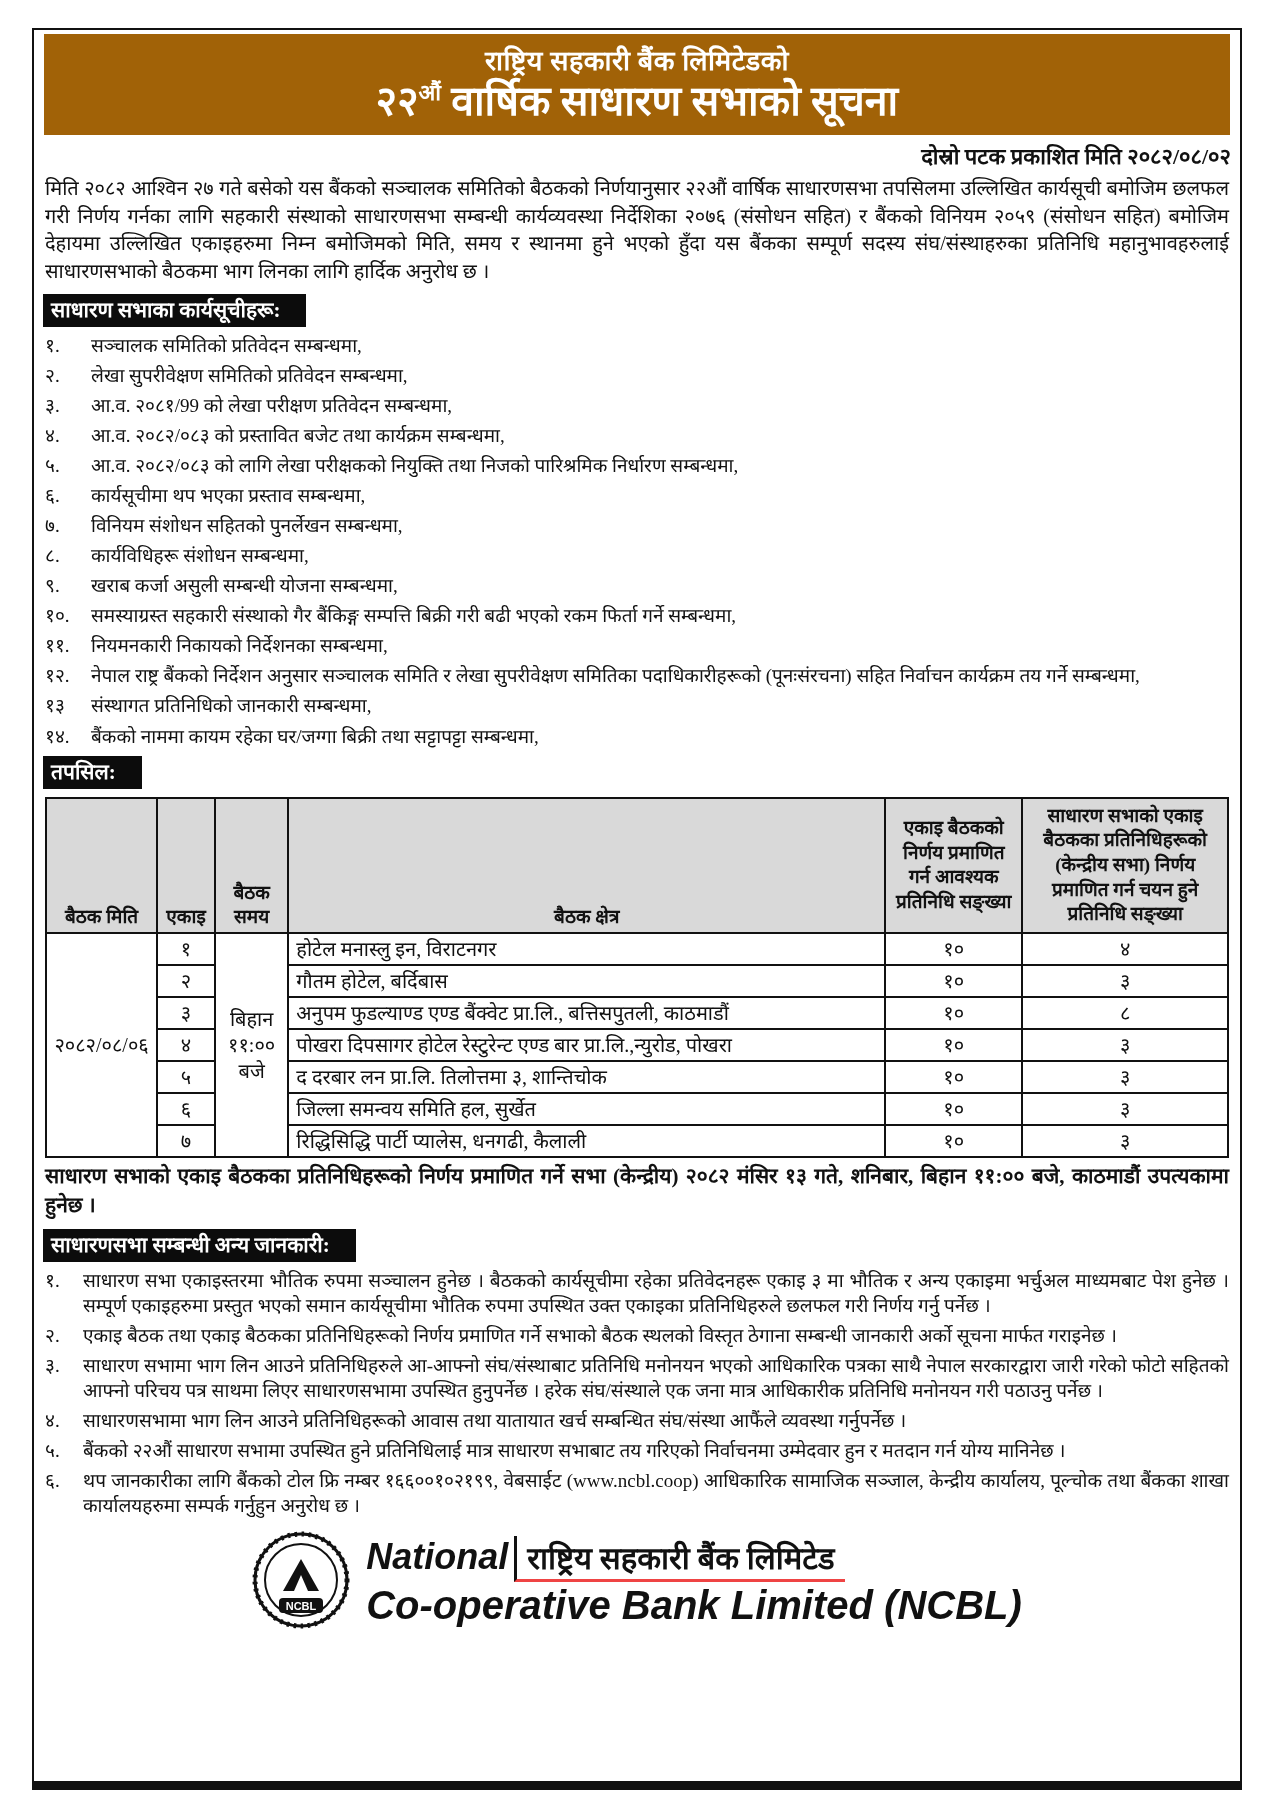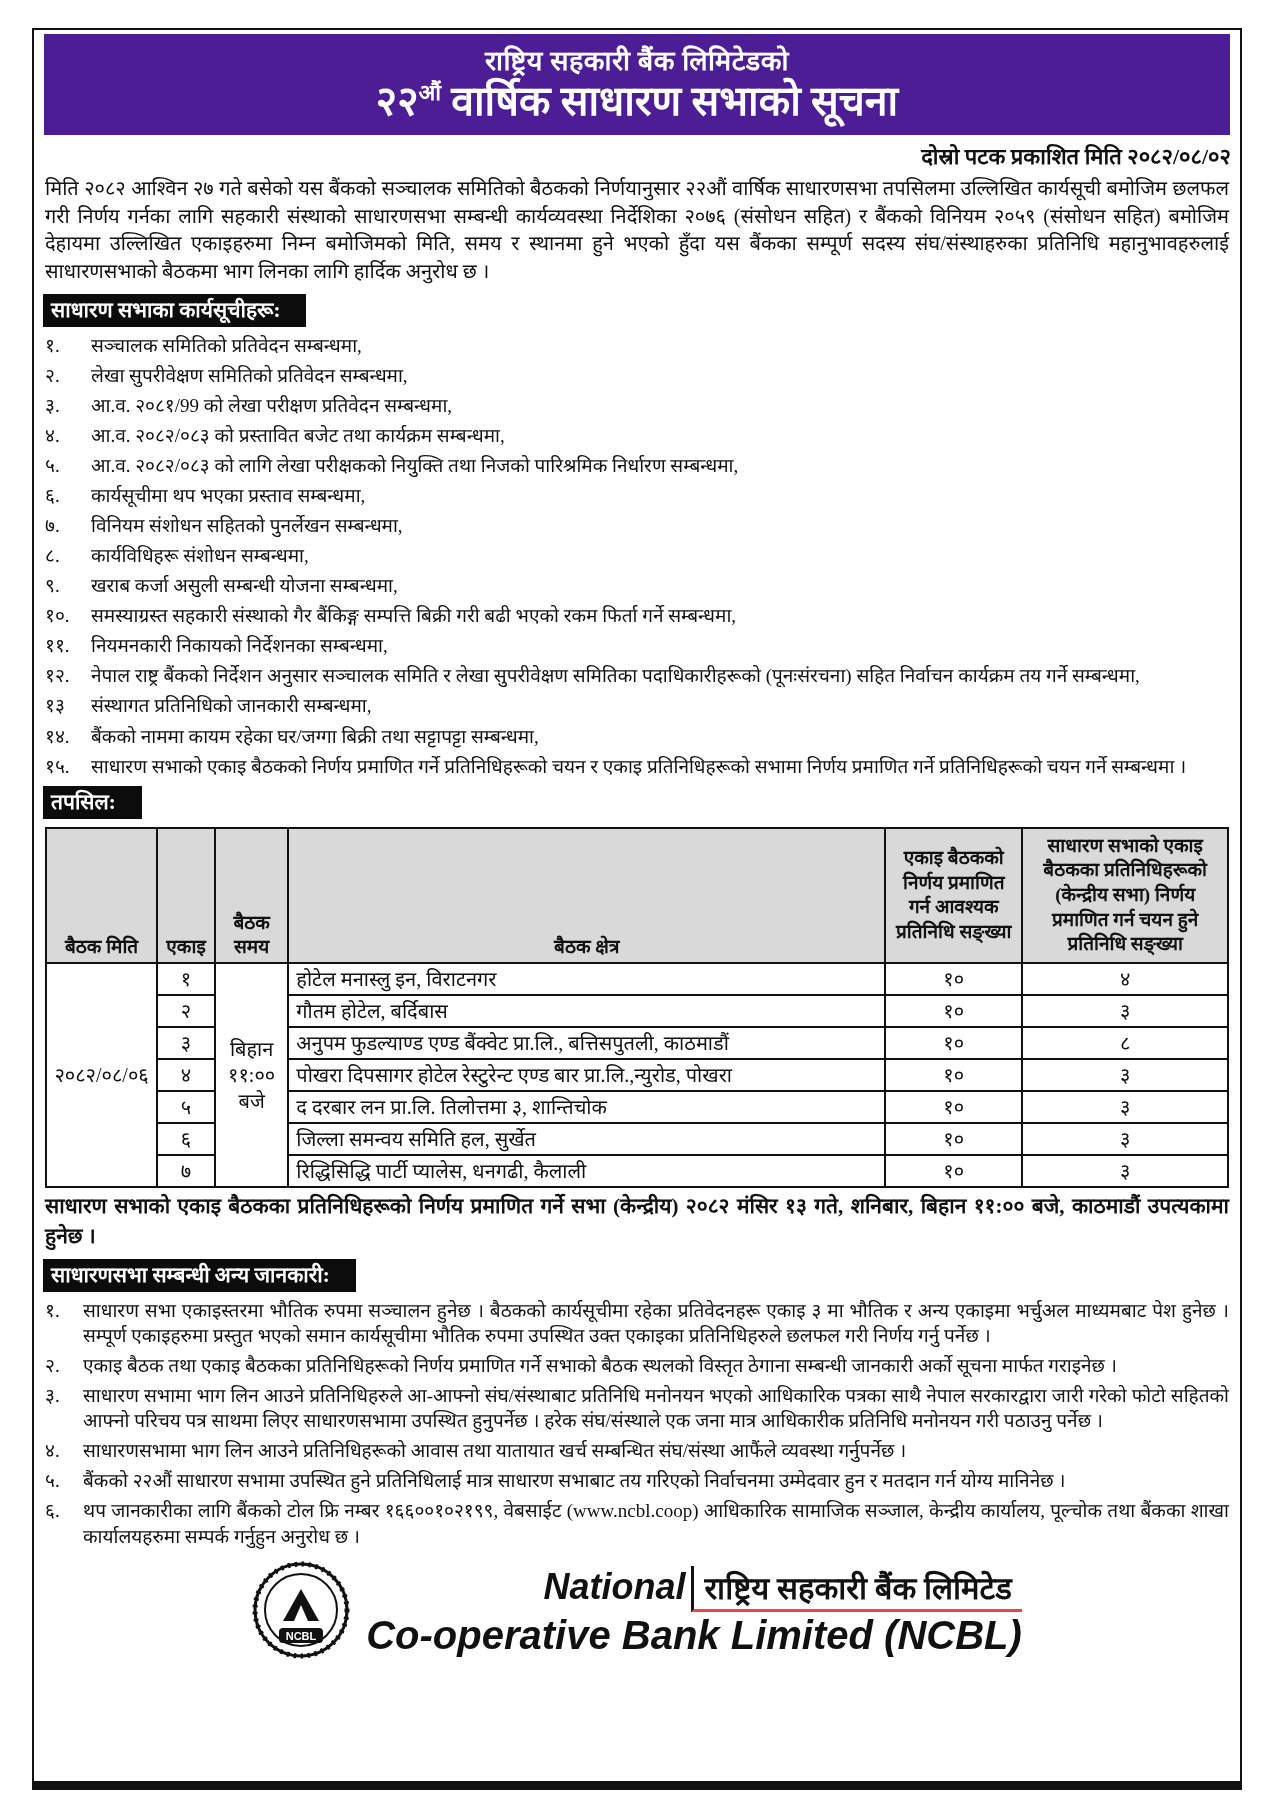--- a/index.html
+++ b/index.html
@@ -8,21 +8,21 @@
     width:1274px; height:1800px; position:relative;
     font-family:"Liberation Serif","DejaVu Serif",serif;
     color:#111; background:#fff;
   }
   .page-frame {
     position:absolute; left:32px; top:28px; width:1210px; height:1762px;
     border:2px solid #111; border-bottom:9px solid #111;
     background:#fff; padding:0 9px; overflow:hidden;
   }
   .banner {
-    background:#4c1d95; color:#fff; text-align:center;
+    background:#a16207; color:#fff; text-align:center;
     margin:4px 1px 5px; padding:7px 0 10px;
   }
   .banner-line1 { font-size:27px; font-weight:bold; letter-spacing:.5px; }
   .banner-line2 { font-size:41px; font-weight:bold; line-height:1.15; }
   .banner-line2 sup { font-size:22px; vertical-align:super; }
   .publish-line { text-align:right; font-weight:bold; font-size:22px; margin:2px 0 5px; }
   .intro { font-size:20px; line-height:1.38; text-align:justify; margin:0 2px 6px; }
   .black-label {
     display:inline-block; background:#0c0c0c; color:#fff; font-weight:bold;
     font-size:21px; padding:1px 26px 4px 8px; margin:2px 0 6px;
@@ -39,21 +39,21 @@
   }
   .tapsil-table th.th-low { vertical-align:bottom; padding-bottom:2px; }
   .tapsil-table td { font-size:20px; padding:2px 7px; line-height:1.3; }
   .c-date, .c-unit, .c-time, .c-num { text-align:center; vertical-align:middle; }
   .c-venue { text-align:left; }
   .col-date { width:9.4%; } .col-unit { width:4.9%; } .col-time { width:6.2%; }
   .col-venue { width:50.5%; } .col-req { width:11.6%; } .col-sel { width:17.4%; }
   .central-note { font-weight:bold; font-size:21px; line-height:1.4; margin:2px 2px 6px; text-align:justify; }
   .footer { display:flex; justify-content:center; align-items:center; gap:16px; margin-top:12px; }
   .footer-logo { flex:0 0 auto; }
-  .footer-name-row { display:flex; align-items:baseline;justify-content:flex-end; }
+  .footer-name-row { display:flex; align-items:baseline; }
   .f-national {
     font-family:"Liberation Sans","DejaVu Sans",sans-serif;
     font-style:italic; font-weight:bold; font-size:36px;
   }
   .f-np {
     font-weight:bold; font-size:31px; margin-left:6px; padding:0 10px 1px 10px;
     border-left:3px solid #111; border-bottom:3px solid #ef4444;
   }
   .f-en2 {
     font-family:"Liberation Sans","DejaVu Sans",sans-serif;
@@ -142,24 +142,20 @@
       <div class="list-item">
         <span class="num">१३</span>
         <span class="txt">संस्थागत प्रतिनिधिको जानकारी सम्बन्धमा,</span>
       </div>
 
       <div class="list-item">
         <span class="num">१४.</span>
         <span class="txt">बैंकको नाममा कायम रहेका घर/जग्गा बिक्री तथा सट्टापट्टा सम्बन्धमा,</span>
       </div>
 
-      <div class="list-item">
-        <span class="num">१५.</span>
-        <span class="txt">साधारण सभाको एकाइ बैठकको निर्णय प्रमाणित गर्ने प्रतिनिधिहरूको चयन र एकाइ प्रतिनिधिहरूको सभामा निर्णय प्रमाणित गर्ने प्रतिनिधिहरूको चयन गर्ने सम्बन्धमा ।</span>
-      </div>
     </div>
 
   <div><span class="black-label">तपसिल:</span></div>
 
   <table class="tapsil-table">
     <colgroup>
       <col class="col-date">
         <col class="col-unit">
         <col class="col-time">
       <col class="col-venue">

